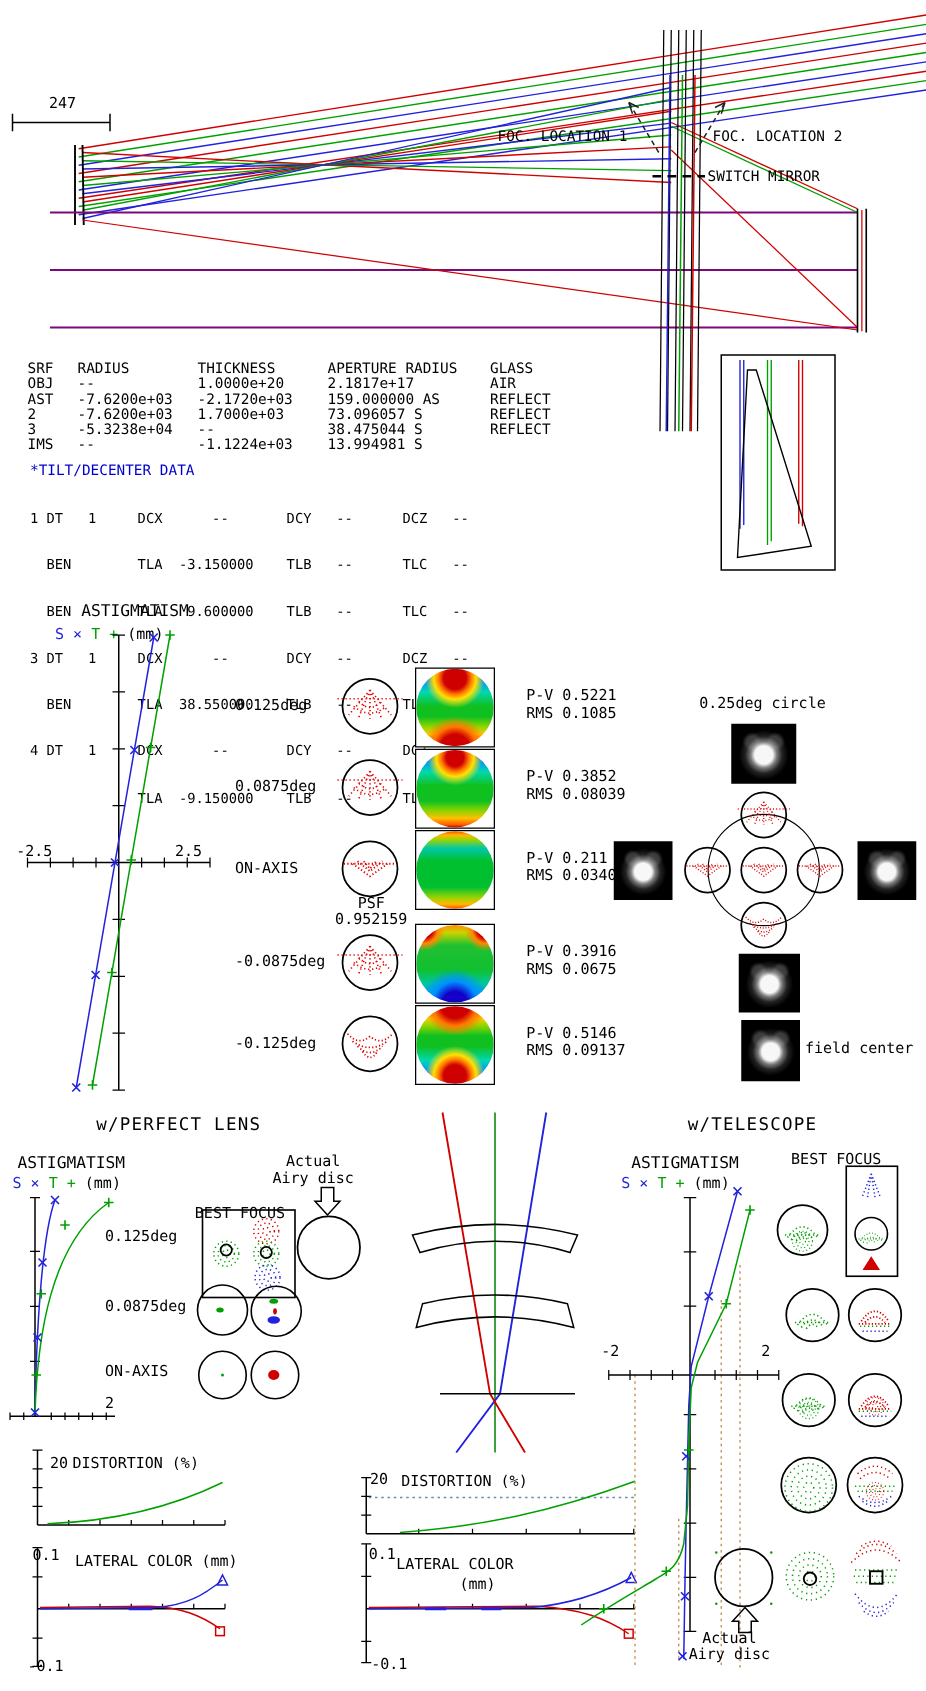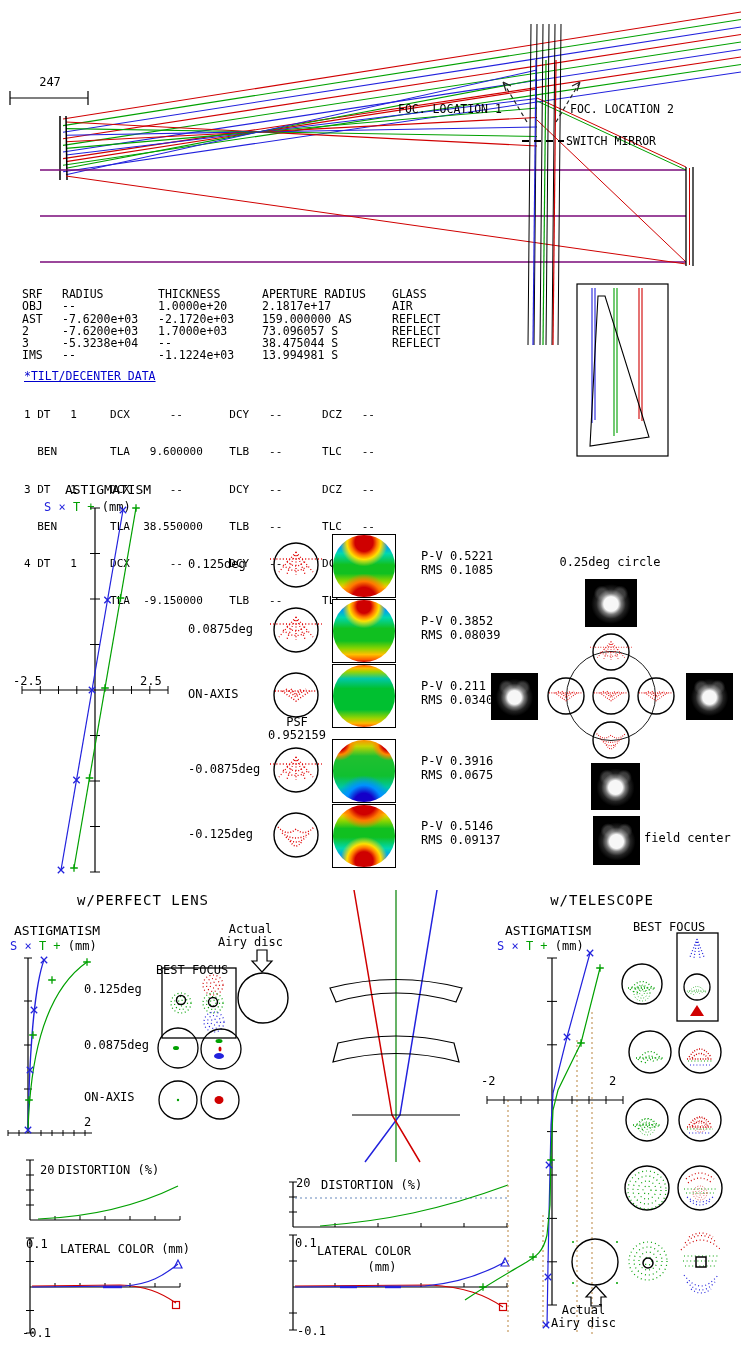--- a/index.html
+++ b/index.html
@@ -3,21 +3,21 @@
 <meta charset="utf-8">
 <style>
   html,body{margin:0;padding:0;background:#fff}
   .stage{position:relative;width:741px;height:1353px;background:#fff;overflow:hidden;
          font-family:"DejaVu Sans Mono","Liberation Mono",monospace;color:#000}
   .t{position:absolute;white-space:pre;font-size:12px;line-height:13px}
   .c{text-align:center}.r{text-align:left}
   .f11{font-size:11.5px;line-height:12.2px}
   .hdr{font-size:14px;letter-spacing:1px}
   .c-blue{color:#2222dd}.c-green{color:#00a000}
-  .link{color:#0000cc;text-decoration:underline;cursor:pointer}
+  .link{color:#0000cc;cursor:pointer}
   svg{position:absolute;display:block}
   .grid3{display:grid;grid-template-columns:172px 92px}
   .grid3 .v{text-align:right}
   .srf{display:grid;grid-template-columns:40px 96px 104px 130px 88px;font-size:11.5px;line-height:12.3px}
   .srf span{text-align:left;white-space:pre}
   .tiltrows div{white-space:pre;font-size:11px;line-height:11.3px}
   .wf{position:absolute;width:62px;height:62px;border:1px solid #000;background:#fff}
   .wf i{position:absolute;inset:0;border-radius:50%}
   .wf1 i{background:radial-gradient(circle at 50% 12%,#cf0000 0 9px,#ff7700 13px,#ffe000 17px,rgba(255,224,0,0) 24px),radial-gradient(circle at 50% 104%,#cf0000 0 12px,#ff7700 18px,rgba(255,119,0,0) 26px),linear-gradient(180deg,#2a00c8 0%,#0090ff 16%,#00d8b0 30%,#10c020 48%,#10c020 62%,#88d400 74%,#ffd000 85%,#ff6000 93%,#cf0000 100%)}
   .wf2 i{background:radial-gradient(circle at 50% 10%,#cf0000 0 7px,#ff7700 11px,#ffe000 15px,rgba(255,224,0,0) 22px),linear-gradient(180deg,#1a00c8 0%,#0090ff 14%,#00d8b0 28%,#10c020 46%,#10c020 66%,#88d400 78%,#ffc000 88%,#ff6000 96%,#cf0000 100%)}
@@ -185,20 +185,21 @@
   <span>IMS</span>
   <span>--</span>
   <span>-1.1224e+03</span>
   <span>13.994981 S</span>
   <span></span>
 </div>
 
 <div class="t f11 link" style="left:24px;top:370px">*TILT/DECENTER DATA</div>
 <div class="t tiltrows" style="left:24px;top:383px">
   <div>1 DT   1     DCX      --       DCY   --      DCZ   --</div>
+  <div>  BEN        TLA  -3.150000    TLB   --      TLC   --</div>
   <div>  BEN        TLA   9.600000    TLB   --      TLC   --</div>
   <div>3 DT   1     DCX      --       DCY   --      DCZ   --</div>
   <div>  BEN        TLA  38.550000    TLB   --      TLC   --</div>
   <div>4 DT   1     DCX      --       DCY   --      DCZ   --</div>
   <div>             TLA  -9.150000    TLB   --      TLC   --</div>
 </div>
 
 <div class="t c" style="left:53px;top:483px;width:110px;font-size:13px">ASTIGMATISM</div>
 <div class="t" style="left:44px;top:501px"><span class="c-blue">S ×</span> <span class="c-green">T +</span> <span>(mm)</span></div>
 <svg style="left:0;top:480px" width="200" height="410" viewBox="0 0 200 410">

